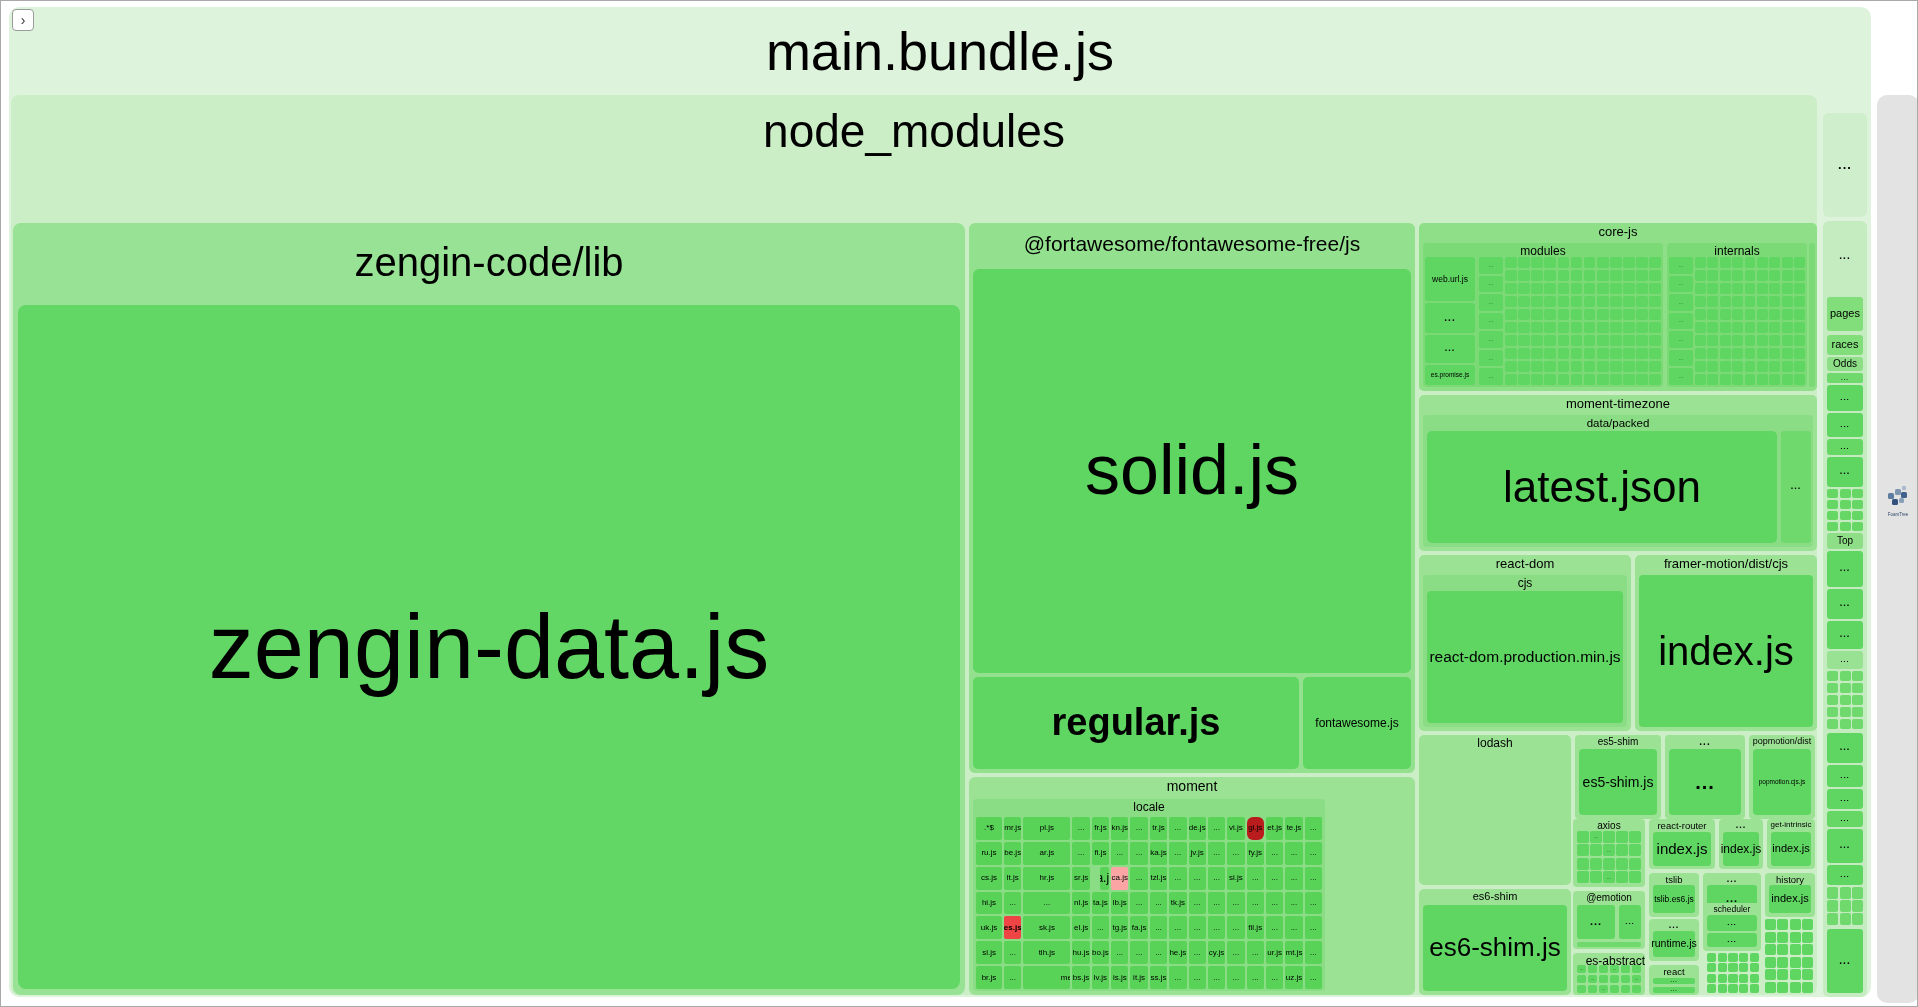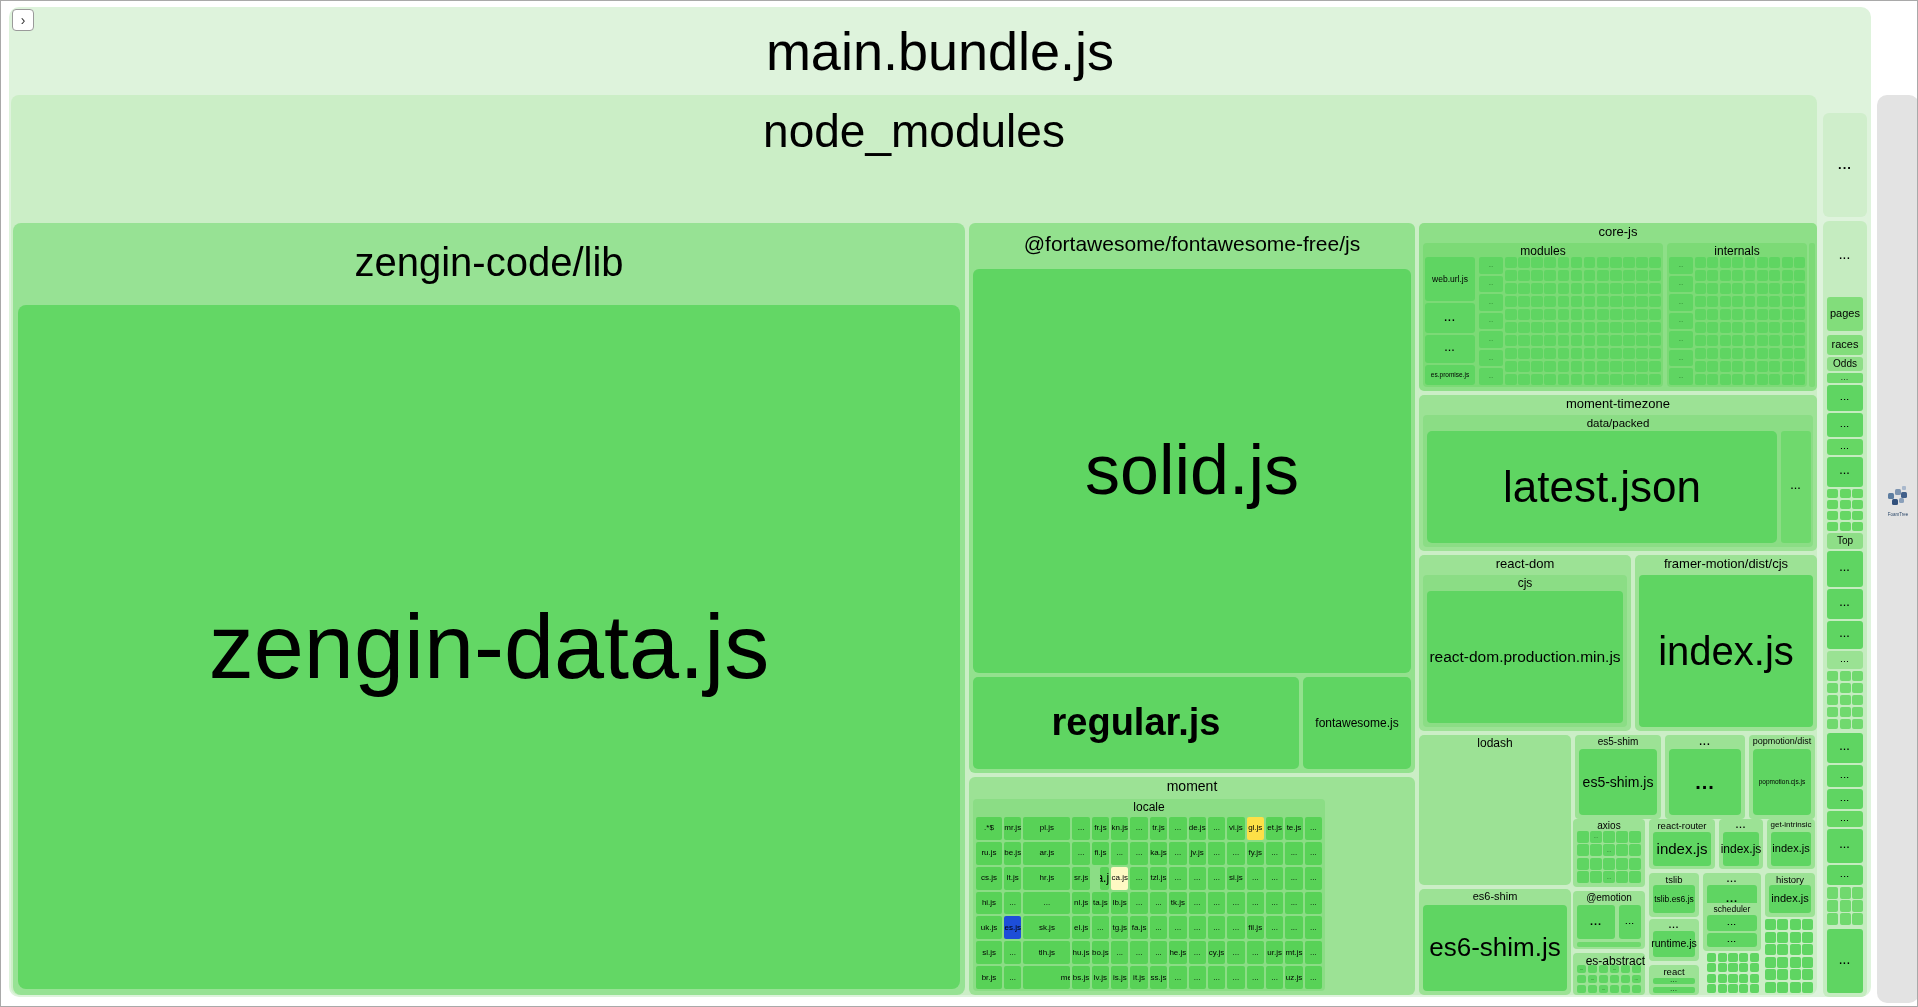--- a/index.html
+++ b/index.html
@@ -280,21 +280,21 @@
         <div class="tm-cell" style="background: rgb(88, 210, 87); font-size: 8px;">ru.js</div>
         <div class="tm-cell" style="background: rgb(88, 210, 87); font-size: 8px;">cs.js</div>
         <div class="tm-cell" style="background: rgb(88, 210, 87); font-size: 8px;">hi.js</div>
         <div class="tm-cell" style="background: rgb(88, 210, 87); font-size: 8px;">uk.js</div>
         <div class="tm-cell" style="background: rgb(88, 210, 87); font-size: 8px;">sl.js</div>
         <div class="tm-cell" style="background: rgb(88, 210, 87); font-size: 8px;">br.js</div>
         <div class="tm-cell" style="background: rgb(88, 210, 87); font-size: 8px;">mr.js</div>
         <div class="tm-cell" style="background: rgb(88, 210, 87); font-size: 8px;">be.js</div>
         <div class="tm-cell" style="background: rgb(88, 210, 87); font-size: 8px;">lt.js</div>
         <div class="tm-cell" style="background: rgb(88, 210, 87); font-size: 8px;">...</div>
-        <div class="tm-cell" style="background: #1d4ed8; font-size: 8px;">es.js</div>
+        <div class="tm-cell" style="background: #ef4444; font-size: 8px; font-weight: bold;">es.js</div>
         <div class="tm-cell" style="background: rgb(88, 210, 87); font-size: 8px;">...</div>
         <div class="tm-cell" style="background: rgb(88, 210, 87); font-size: 8px;">...</div>
         <div class="tm-cell" style="background: rgb(88, 210, 87); font-size: 8px;">pl.js</div>
         <div class="tm-cell" style="background: rgb(88, 210, 87); font-size: 8px;">ar.js</div>
         <div class="tm-cell" style="background: rgb(88, 210, 87); font-size: 8px;">hr.js</div>
         <div class="tm-cell" style="background: rgb(88, 210, 87); font-size: 8px;">...</div>
         <div class="tm-cell" style="background: rgb(88, 210, 87); font-size: 8px;">sk.js</div>
         <div class="tm-cell" style="background: rgb(88, 210, 87); font-size: 8px;">tlh.js</div>
         <div class="tm-cell" style="background: rgb(88, 210, 87); font-size: 8px; padding-left: 47px;">me.js</div>
         <div class="tm-cell" style="background: rgb(88, 210, 87); font-size: 8px;">...</div>
@@ -306,21 +306,21 @@
         <div class="tm-cell" style="background: rgb(88, 210, 87); font-size: 8px;">bs.js</div>
         <div class="tm-cell" style="background: rgb(88, 210, 87); font-size: 8px;">fr.js</div>
         <div class="tm-cell" style="background: rgb(88, 210, 87); font-size: 8px;">fi.js</div>
         <div class="tm-cell" style="background: rgb(88, 210, 87); font-size: 12px; margin-left: 8px;">ja.js</div>
         <div class="tm-cell" style="background: rgb(88, 210, 87); font-size: 8px;">ta.js</div>
         <div class="tm-cell" style="background: rgb(88, 210, 87); font-size: 8px;">...</div>
         <div class="tm-cell" style="background: rgb(88, 210, 87); font-size: 8px;">bo.js</div>
         <div class="tm-cell" style="background: rgb(88, 210, 87); font-size: 8px;">lv.js</div>
         <div class="tm-cell" style="background: rgb(88, 210, 87); font-size: 8px;">kn.js</div>
         <div class="tm-cell" style="background: rgb(88, 210, 87); font-size: 8px;">...</div>
-        <div class="tm-cell" style="background: #fef9c3; font-size: 8px;">ca.js</div>
+        <div class="tm-cell" style="background: #fca5a5; font-size: 8px;">ca.js</div>
         <div class="tm-cell" style="background: rgb(88, 210, 87); font-size: 8px;">lb.js</div>
         <div class="tm-cell" style="background: rgb(88, 210, 87); font-size: 8px;">tg.js</div>
         <div class="tm-cell" style="background: rgb(88, 210, 87); font-size: 8px;">...</div>
         <div class="tm-cell" style="background: rgb(88, 210, 87); font-size: 8px;">is.js</div>
         <div class="tm-cell" style="background: rgb(88, 210, 87); font-size: 8px;">...</div>
         <div class="tm-cell" style="background: rgb(88, 210, 87); font-size: 8px;">...</div>
         <div class="tm-cell" style="background: rgb(88, 210, 87); font-size: 8px;">...</div>
         <div class="tm-cell" style="background: rgb(88, 210, 87); font-size: 8px;">...</div>
         <div class="tm-cell" style="background: rgb(88, 210, 87); font-size: 8px;">fa.js</div>
         <div class="tm-cell" style="background: rgb(88, 210, 87); font-size: 8px;">...</div>
@@ -353,21 +353,21 @@
         <div class="tm-cell" style="background: rgb(88, 210, 87); font-size: 8px;">...</div>
         <div class="tm-cell" style="background: rgb(88, 210, 87); font-size: 8px;">cy.js</div>
         <div class="tm-cell" style="background: rgb(88, 210, 87); font-size: 8px;">...</div>
         <div class="tm-cell" style="background: rgb(88, 210, 87); font-size: 8px;">vi.js</div>
         <div class="tm-cell" style="background: rgb(88, 210, 87); font-size: 8px;">...</div>
         <div class="tm-cell" style="background: rgb(88, 210, 87); font-size: 8px;">si.js</div>
         <div class="tm-cell" style="background: rgb(88, 210, 87); font-size: 8px;">...</div>
         <div class="tm-cell" style="background: rgb(88, 210, 87); font-size: 8px;">...</div>
         <div class="tm-cell" style="background: rgb(88, 210, 87); font-size: 8px;">...</div>
         <div class="tm-cell" style="background: rgb(88, 210, 87); font-size: 8px;">...</div>
-        <div class="tm-cell" style="background: #fde047; font-size: 8px;">gl.js</div>
+        <div class="tm-cell" style="background: #b91c1c; font-size: 8px; border-radius: 6px;">gl.js</div>
         <div class="tm-cell" style="background: rgb(88, 210, 87); font-size: 8px;">fy.js</div>
         <div class="tm-cell" style="background: rgb(88, 210, 87); font-size: 8px;">...</div>
         <div class="tm-cell" style="background: rgb(88, 210, 87); font-size: 8px;">...</div>
         <div class="tm-cell" style="background: rgb(88, 210, 87); font-size: 8px;">fil.js</div>
         <div class="tm-cell" style="background: rgb(88, 210, 87); font-size: 8px;">...</div>
         <div class="tm-cell" style="background: rgb(88, 210, 87); font-size: 8px;">...</div>
         <div class="tm-cell" style="background: rgb(88, 210, 87); font-size: 8px;">et.js</div>
         <div class="tm-cell" style="background: rgb(88, 210, 87); font-size: 8px;">...</div>
         <div class="tm-cell" style="background: rgb(88, 210, 87); font-size: 8px;">...</div>
         <div class="tm-cell" style="background: rgb(88, 210, 87); font-size: 8px;">...</div>

